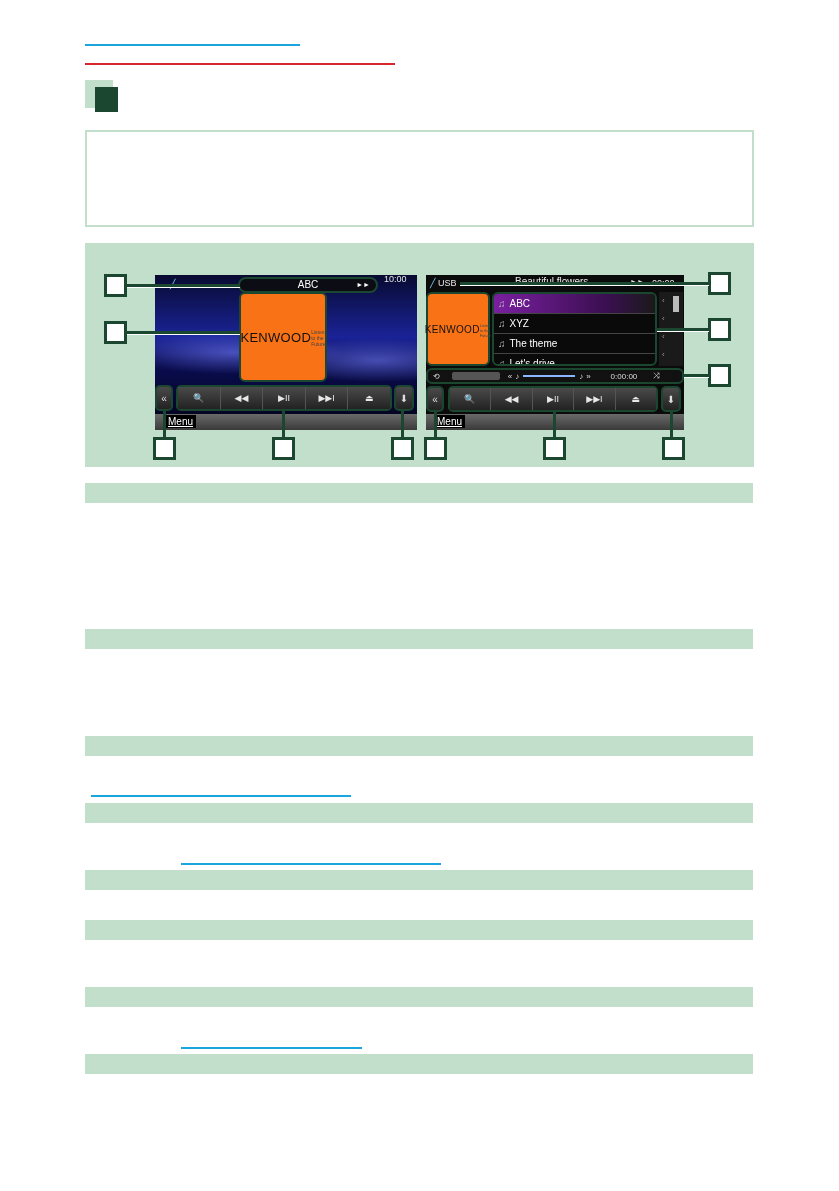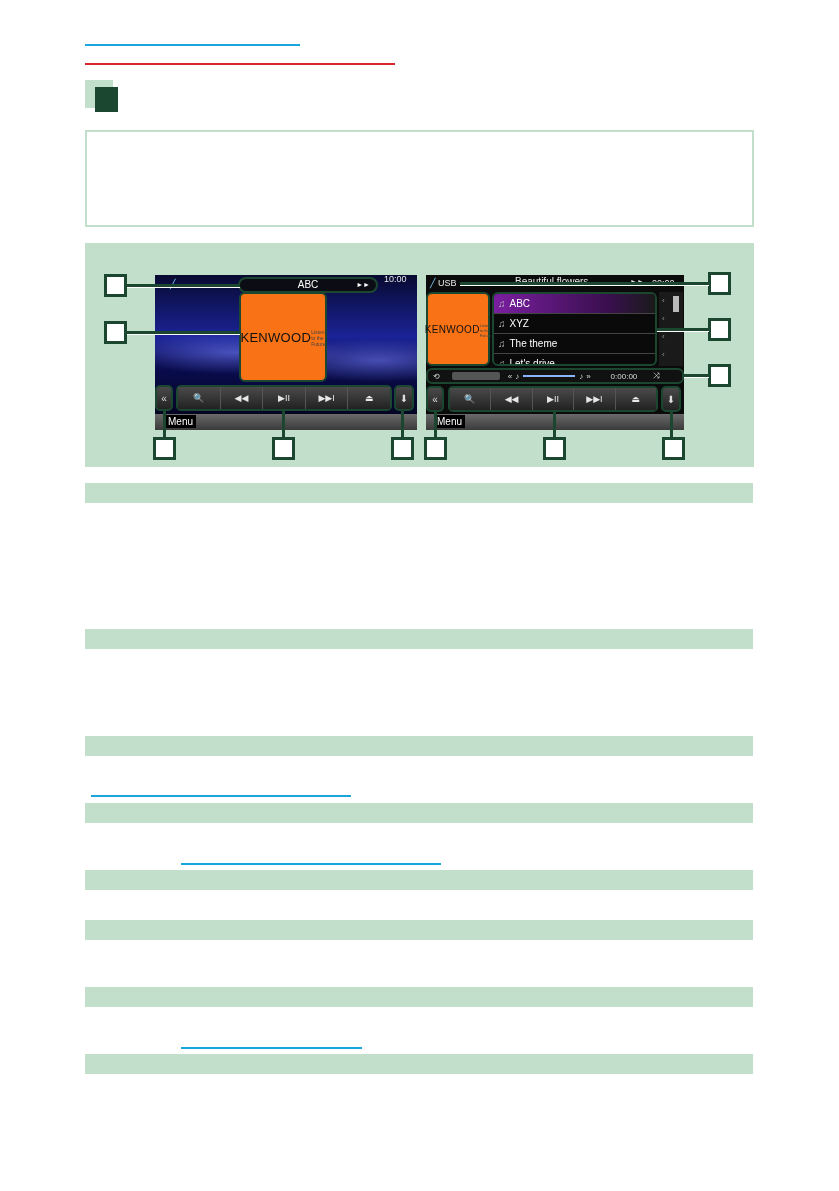--- a/index.html
+++ b/index.html
@@ -23,21 +23,21 @@
   .status-text { color:#e8e8e8; font-size:9px; }
   .title-pill { background:#0c0c14; border:2px solid #1b4731; border-radius:8px; box-sizing:border-box; color:#fff; font-size:10px; text-align:center; line-height:12px; }
   .art { background:#f97316; border:2px solid #1b4731; border-radius:6px; box-sizing:border-box; display:flex; align-items:center; justify-content:center; }
   .kw-logo { font-size:13px; color:#111; letter-spacing:0.3px; }
   .kw-tag { font-size:5px; color:#444; margin-top:2px; }
   .ctrl-group { background:#2a2a2a; border:2px solid #1b4731; border-radius:5px; box-sizing:border-box; display:flex; align-items:center; }
   .ctrl-btn { flex:1; height:100%; display:flex; align-items:center; justify-content:center; color:#e8e8e8; font-size:9px; border-right:1px solid #555; background:linear-gradient(180deg,#4a4a4a,#222); }
   .ctrl-btn:last-child { border-right:none; }
   .side-btn { background:linear-gradient(180deg,#4a4a4a,#222); border:2px solid #1b4731; border-radius:5px; box-sizing:border-box; color:#ddd; font-size:10px; display:flex; align-items:center; justify-content:center; }
   .menu-bar { background:linear-gradient(180deg,#6a6a6a,#3a3a3a); }
-  .menu-tab { background:#000; color:#fff; font-size:10px; line-height:13px; padding:0 3px; }
+  .menu-tab { background:#000; color:#fff; font-size:10px; line-height:13px; padding:0 3px;text-decoration:underline; }
   .callout { background:#ffffff; border:3px solid #1b4731; box-sizing:border-box; width:23px; height:23px; }
   .leader { background:#1b4731; }
   .leader-h { height:3px; box-shadow:0 1px 0 #fff; }
   .leader-v { width:3px; }
 
   
   .list { background:#0a0a0a; border:2px solid #1b4731; border-radius:6px; box-sizing:border-box; overflow:hidden; }
   .list-item { height:19px; display:flex; align-items:center; color:#fff; font-size:10px; border-bottom:1px solid #444; padding-left:4px; }
   .list-item.active { background:linear-gradient(90deg,#7a1fa0,#3a0f50 70%,#1a1a1a); }
   .note { color:#bbb; font-size:10px; margin-right:4px; }

